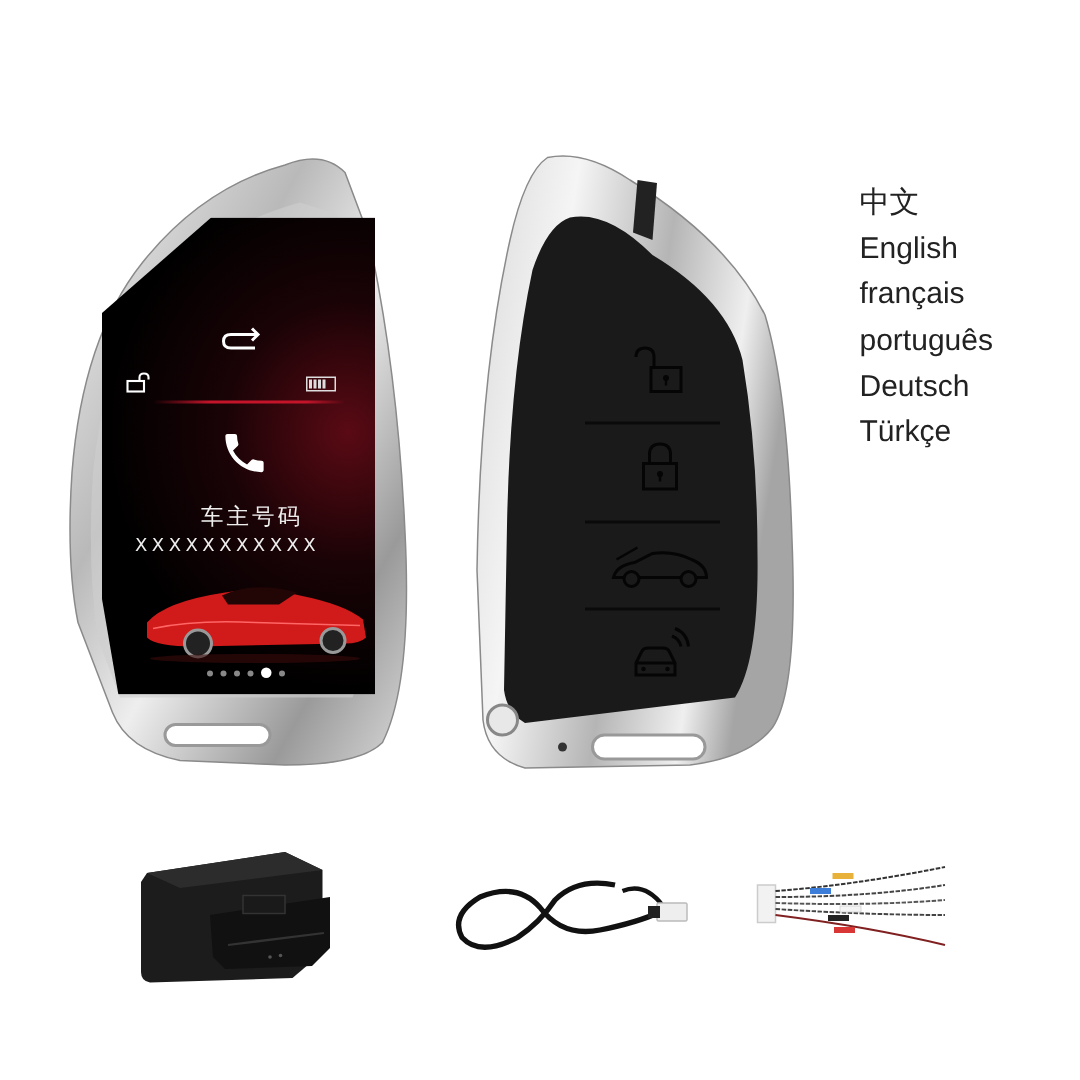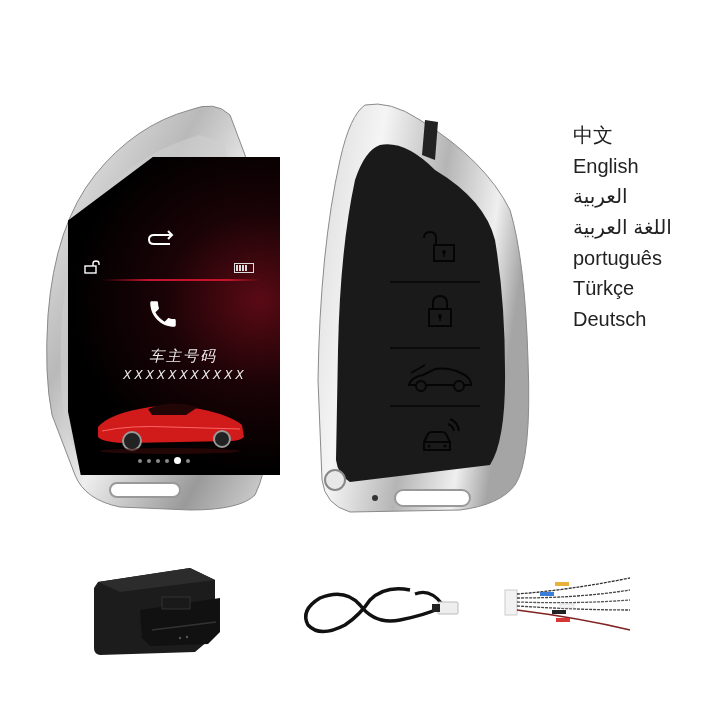--- a/index.html
+++ b/index.html
@@ -15,21 +15,21 @@
   .lcd-return { position:absolute; left:78px; top:70px; color:#fff; font-size:22px; line-height:1; }
   .lcd-lock { position:absolute; left:16px; top:103px; width:18px; height:14px; }
   .lcd-battery { position:absolute; right:26px; top:106px; width:18px; height:8px;
                  border:1px solid #ddd; }
   .lcd-battery i { display:block; float:left; width:2px; height:6px; margin:1px 0 0 1px; background:#ddd; }
   .lcd-redline { position:absolute; left:34px; right:20px; top:122px; height:2px;
                  background:linear-gradient(90deg, rgba(200,20,40,0), #c4142a 30%, #c4142a 80%, rgba(200,20,40,0)); }
   .lcd-phone { position:absolute; left:78px; top:140px; width:34px; height:34px; }
   .lcd-title { position:absolute; left:0; right:0; top:190px; text-align:center; color:#eee;
                font-size:15px; letter-spacing:2px; padding-left:18px; }
-  .lcd-number { position:absolute; left:0; right:0; top:211px; text-align:center; color:#eee;
+  .lcd-number { position:absolute; left:0; right:0; top:211px; color:#eee;
                 font-size:12px; letter-spacing:3px; padding-left:22px; }
   .lcd-car { position:absolute; left:22px; top:228px; width:160px; height:70px; }
   .lcd-dots { position:absolute; left:70px; top:300px; display:flex; gap:5px; align-items:center; }
   .lcd-dots span { width:4px; height:4px; border-radius:50%; background:#888; }
   .lcd-dots span.active { width:7px; height:7px; background:#fff; }
 
   
   .key-back { position:absolute; left:310px; top:100px; width:230px; height:420px; }
   .key-back svg.shell { position:absolute; left:0; top:0; }
   .btn-panel { position:absolute; left:70px; top:120px; width:120px; height:250px; }
@@ -59,21 +59,21 @@
         <stop offset="0.35" stop-color="#b9b9b9"></stop>
         <stop offset="0.55" stop-color="#eeeeee"></stop>
         <stop offset="0.8" stop-color="#9a9a9a"></stop>
         <stop offset="1" stop-color="#d8d8d8"></stop>
       </linearGradient>
     </defs>
     <path d="M150,15 Q175,5 190,20 L205,60 Q225,150 230,260 Q235,360 215,400 Q200,415 150,415 L80,412 Q45,405 35,380 L12,320 Q4,280 8,220 Q15,130 55,80 Q95,30 150,15 Z" fill="url(#chromeA)" stroke="#8a8a8a" stroke-width="1"></path>
     <path d="M160,40 L185,48 Q200,130 205,250 Q210,340 195,370 L40,370 L25,330 Q18,280 22,220 Q30,140 65,95 Q105,55 160,40 Z" fill="#cfcfcf" opacity="0.6"></path>
     <rect x="70" y="388" width="70" height="14" rx="7" fill="#ffffff" stroke="#999" stroke-width="2"></rect>
   </svg>
-  <div class="lcd" style="left:28px; top:62px; width:212px; height:318px;font-style:italic;">
+  <div class="lcd" style="left:28px; top:50px; width:182px; height:318px;">
     <div class="lcd-return">
       <svg width="28" height="22" viewBox="0 0 28 22">
           <path d="M22,4 L26,8 L22,12 M26,8 L8,8 Q3,8 3,12.5 Q3,17 8,17 L24,17" stroke="#fff" stroke-width="2" fill="none"></path>
         </svg>
     </div>
     <svg class="lcd-lock" viewBox="0 0 18 14">
       <rect x="1" y="6" width="11" height="7" fill="none" stroke="#fff" stroke-width="1.4"></rect>
       <path d="M9,6 V3.5 Q9,1 12,1 Q15,1 15,3.5 V5" fill="none" stroke="#fff" stroke-width="1.4"></path>
     </svg>
     <div class="lcd-battery">
@@ -162,25 +162,24 @@
         <path d="M30,8 Q35,10 36,15" fill="none" stroke="#050505" stroke-width="2"></path>
         <path d="M32,3 Q40,6 41,15" fill="none" stroke="#050505" stroke-width="2"></path>
       </svg>
     </div>
   </div>
 </div>
 
 <ul class="langs">
   <li>中文</li>
   <li>English</li>
-  <li>العربية</li>
-  <li>اللغة العربية</li>
+  <li>français</li>
   <li>português</li>
+  <li>Deutsch</li>
   <li>Türkçe</li>
-  <li>Deutsch</li>
 </ul>
 
 <svg class="acc acc-obd" viewBox="0 0 130 100">
   <path d="M8,22 L100,8 L125,20 L125,75 L105,92 L10,95 Q4,94 4,88 L4,28 Z" fill="#1c1c1c"></path>
   <path d="M8,22 L100,8 L125,20 L30,32 Z" fill="#2c2c2c"></path>
   <path d="M50,50 L130,38 L132,70 L118,84 L60,86 L52,78 Z" fill="#111"></path>
   <rect x="72" y="37" width="28" height="12" fill="#1a1a1a" stroke="#333"></rect>
   <path d="M62,70 L126,62" stroke="#333" stroke-width="1.5"></path>
   <circle cx="90" cy="78" r="1.2" fill="#555"></circle>
     <circle cx="97" cy="77" r="1.2" fill="#555"></circle>

